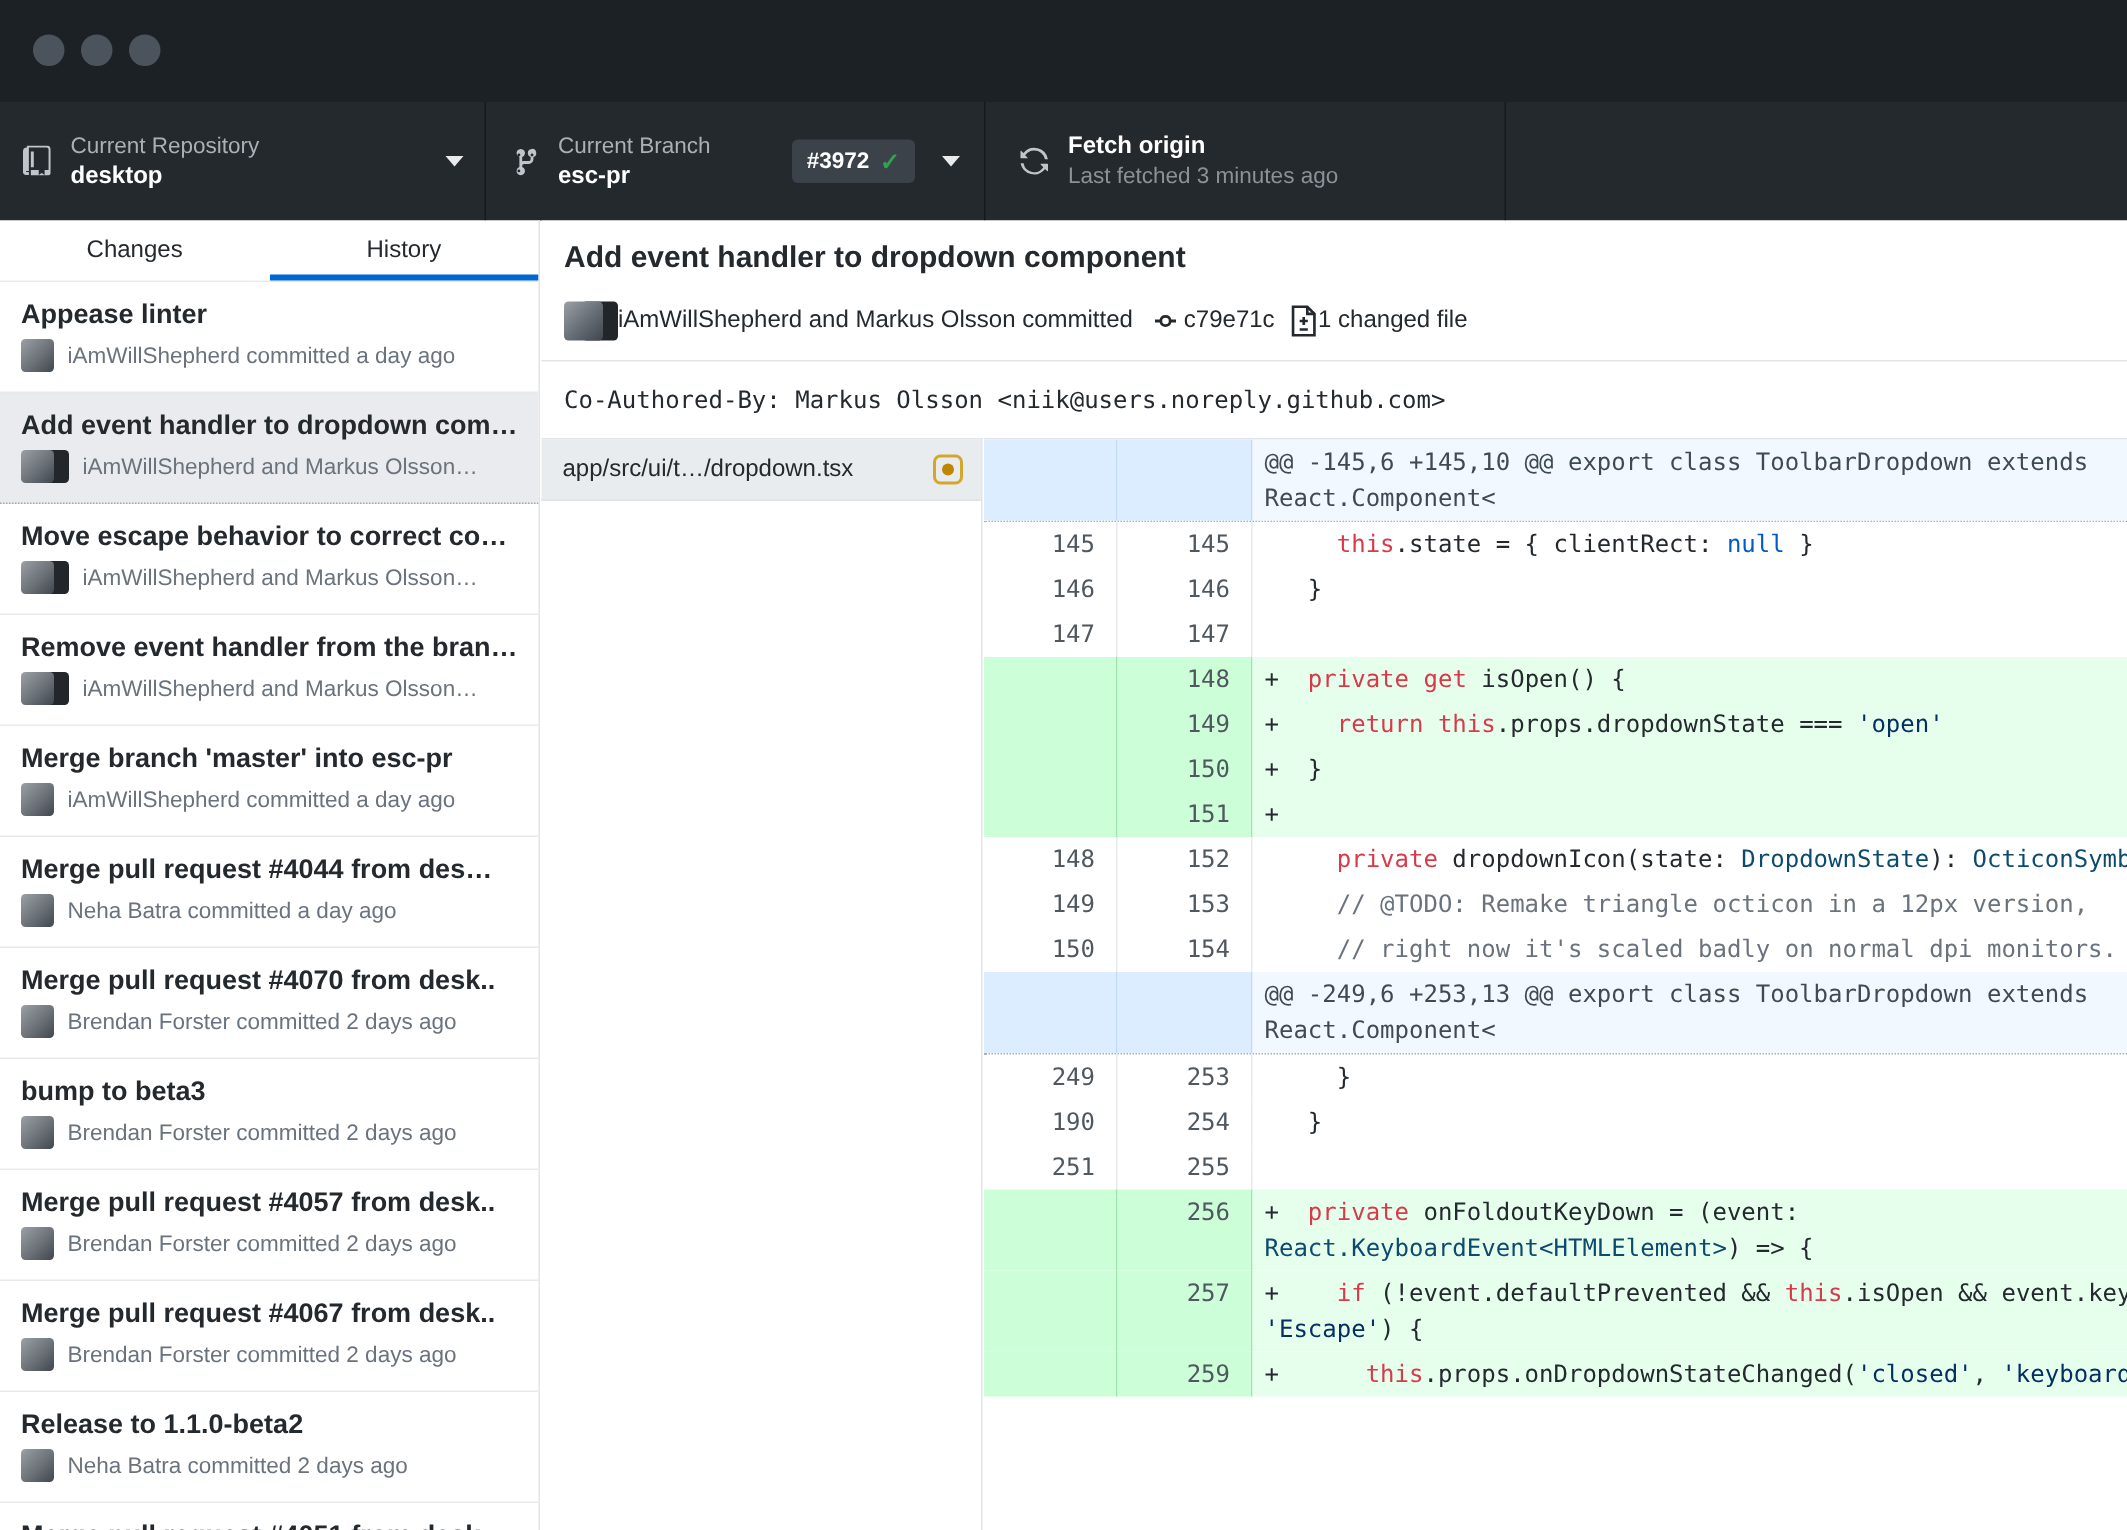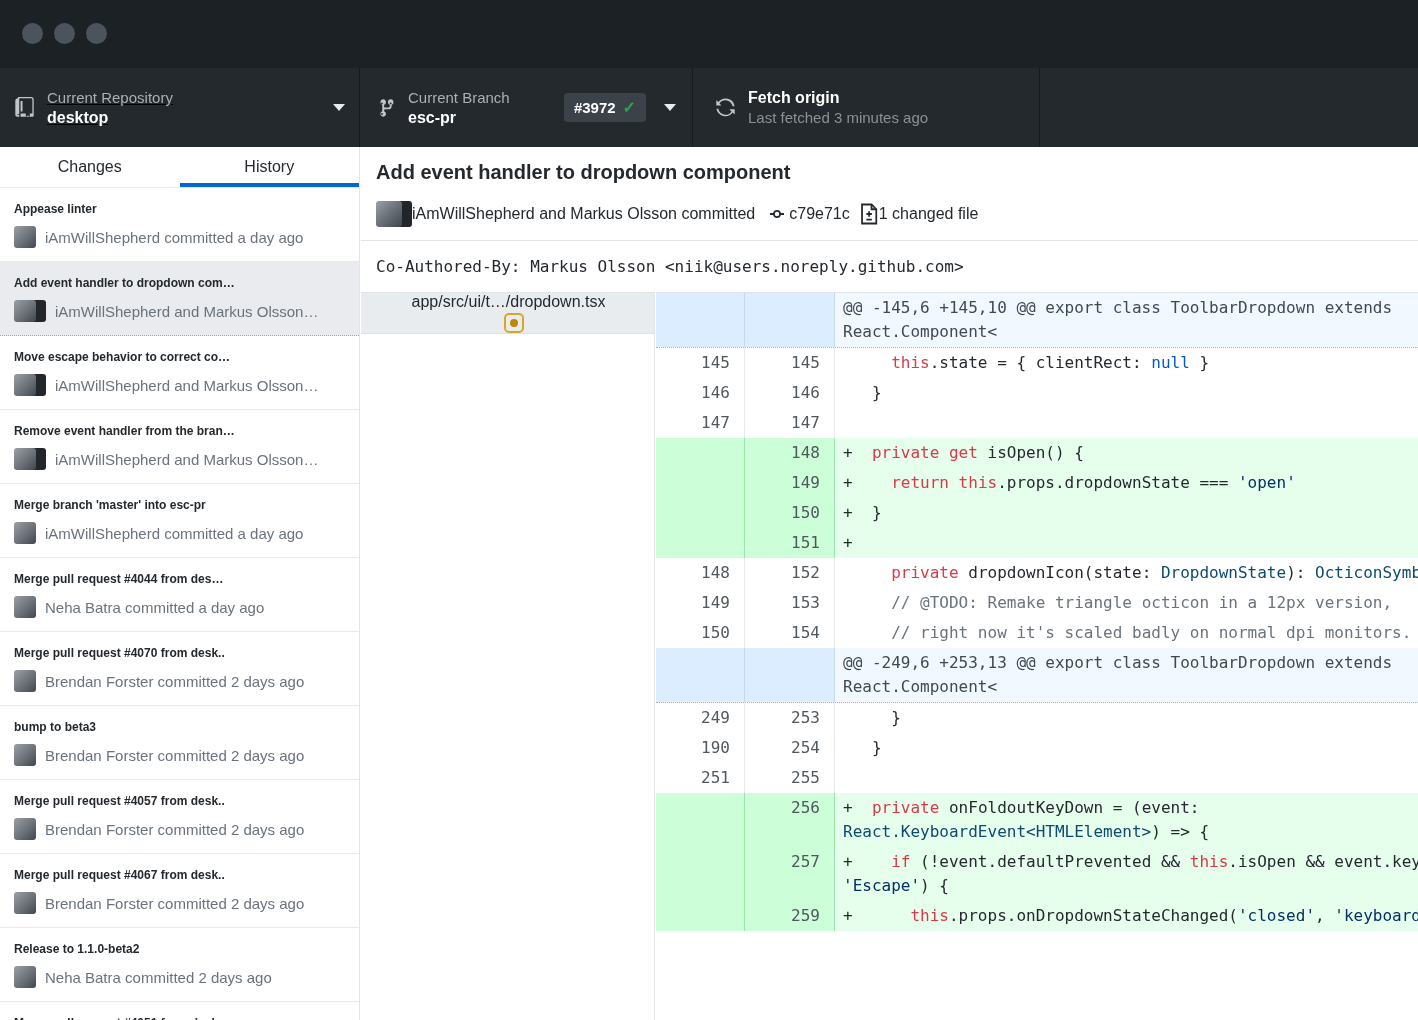--- a/index.html
+++ b/index.html
@@ -8,21 +8,21 @@
   .app { position:relative; width:1418px; height:1020px; }
 
   
   .titlebar { position:absolute; left:0; top:0; width:1418px; height:68px; background:#1c2126; }
   .lights { position:absolute; left:22px; top:23px; display:flex; gap:11px; }
   .light { width:21px; height:21px; border-radius:50%; background:#4b545c; }
 
   
   .toolbar { position:absolute; left:0; top:68px; width:1418px; height:79px; background:#24292e; display:flex; }
   .tb-section { height:79px; display:flex; align-items:center; border-right:1px solid #16191d; cursor:pointer; }
-  .tb-repo   { width:360px; padding:0 14px;text-decoration:underline; }
+  .tb-repo   { width:324px; padding:0 14px; }
   .tb-branch { width:333px; padding:0 16px; }
   .tb-fetch  { width:347px; padding:0 22px; }
   .tb-icon { flex:0 0 auto; color:#bfc5cb; margin-right:12px; display:flex; }
   .tb-text { min-width:0; }
   .tb-label { font-size:15px; color:#a9b0b6; line-height:19px; }
   .tb-value { font-size:16px; font-weight:bold; color:#ffffff; line-height:21px; }
   .tb-sub   { font-size:15px; color:#8b9197; line-height:20px; }
   .chev { width:0; height:0; border-left:6px solid transparent; border-right:6px solid transparent;
           border-top:7px solid #e8eaec; margin-left:auto; }
   .pr-badge { margin-left:auto; margin-right:18px; background:#3b4249; border-radius:4px;
@@ -34,21 +34,21 @@
   
   .sidebar { position:absolute; left:0; top:147px; width:360px; height:873px; background:#fff;
              border-right:1px solid #e1e4e8; overflow:hidden; }
   .tabs { display:flex; height:41px; border-bottom:1px solid #e7eaec; }
   .tab { flex:1; display:flex; align-items:center; justify-content:center; font-size:16px;
          color:#24292e; position:relative; cursor:pointer; }
   .tab.active::after { content:""; position:absolute; left:0; right:0; bottom:0; height:4px; background:#0366d6; }
   .commit-list { }
   .commit-item { height:74px; padding:10px 12px 0 14px; border-bottom:1px solid #e7e9eb; cursor:pointer; }
   .commit-item.selected { background:#e9ebee; border-bottom:1px dotted #a0a7ad; }
-  .commit-title { font-size:12px; font-weight:600; color:#24292e; line-height:22px;
+  .commit-title { font-size:18px; font-weight:600; color:#24292e; line-height:22px;
                   white-space:nowrap; overflow:hidden; }
   .commit-byline { margin-top:6px; display:flex; align-items:center; gap:9px; }
   .byline-text { font-size:15px; color:#6a737d; white-space:nowrap; overflow:hidden; }
   .avstack { position:relative; width:22px; height:22px; flex:0 0 auto; }
   .avstack.double { width:32px; }
   .av-back { display:none; position:absolute; left:10px; top:0; width:22px; height:22px;
              border-radius:3px; background:#23272b; }
   .avstack.double .av-back { display:block; }
   .av-front { position:absolute; left:0; top:0; width:22px; height:22px; border-radius:3px;
               background:linear-gradient(135deg,#9aa0a6 0%,#6b7177 55%,#3f464d 100%); }
@@ -64,21 +64,21 @@
   .mh-meta .txt { font-size:16px; color:#24292e; }
   .meta-ico { display:flex; color:#24292e; margin-left:10px; }
   .mh-divider { margin-top:10px; border-top:1px solid #e1e4e8; }
   .mh-coauthor { padding:16px 0 0 15px; font-family:"DejaVu Sans Mono", monospace;
                  font-size:16px; color:#24292e; }
 
   
   .file-panel { position:absolute; left:361px; top:292px; width:294px; height:728px; background:#fff;
                 border-top:1px solid #e1e4e8; border-right:1px solid #e1e4e8; }
   .file-row { height:41px; background:#e9ecef; border-bottom:1px solid #dfe2e5; display:flex;
-              align-items:center; padding:0 12px 0 14px; cursor:pointer;flex-direction:column; }
+              align-items:center; padding:0 12px 0 14px; cursor:pointer; }
   .file-path { font-size:16px; color:#24292e; white-space:nowrap; overflow:hidden; flex:1; }
   .file-status { flex:0 0 auto; width:20px; height:20px; border:2px solid #d4a72c; border-radius:5px;
                  display:flex; align-items:center; justify-content:center; margin-left:10px; }
   .file-status .dot { width:8px; height:8px; border-radius:50%; background:#bf8700; }
 
   
   .diff { position:absolute; left:656px; top:292px; width:824px; height:728px; background:#fff;
           border-top:1px solid #e1e4e8; overflow:hidden; }
   .diff-row { display:flex; align-items:stretch; font-family:"DejaVu Sans Mono", monospace;
               font-size:16px; line-height:24px; }

